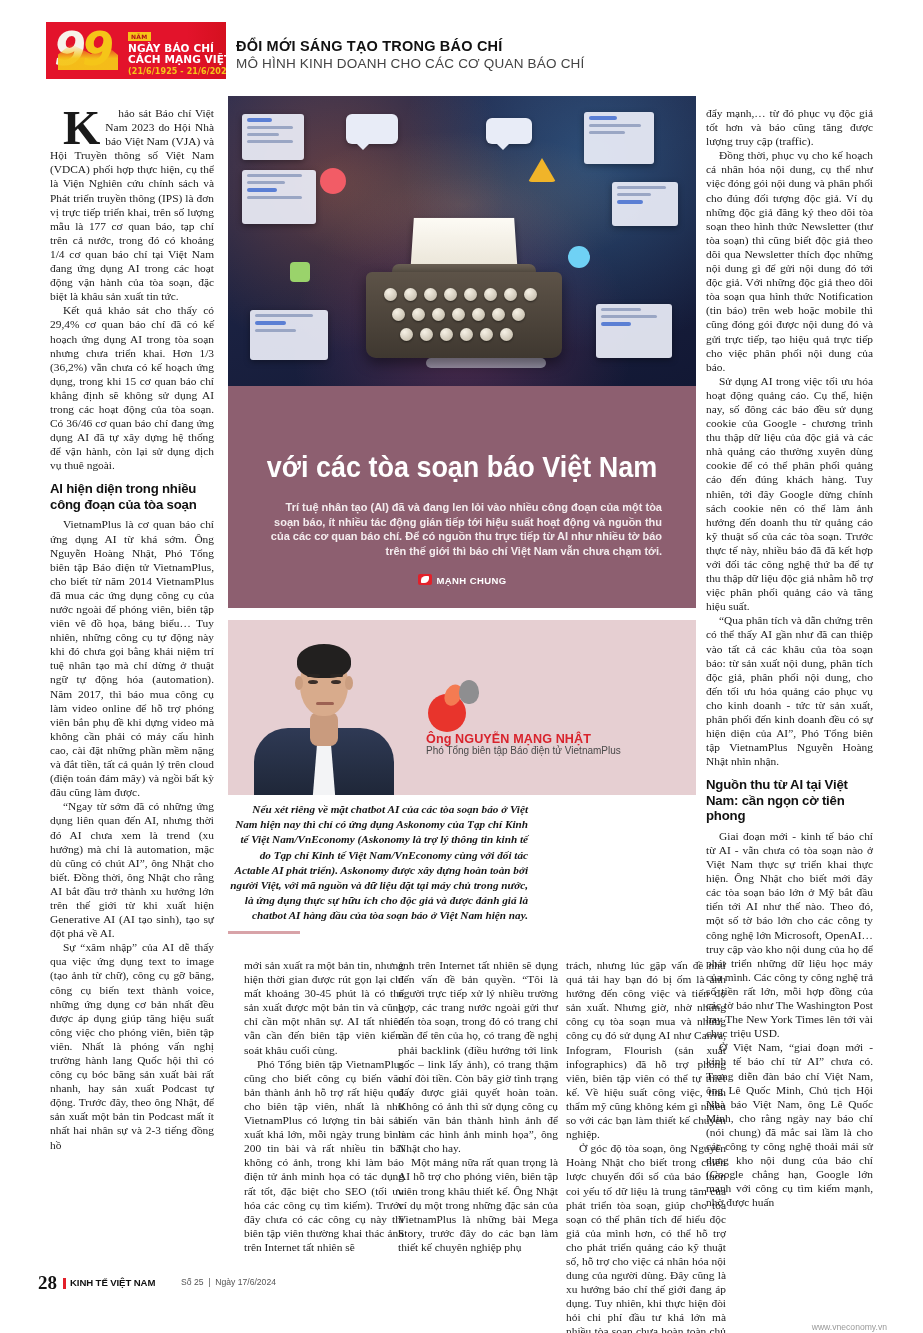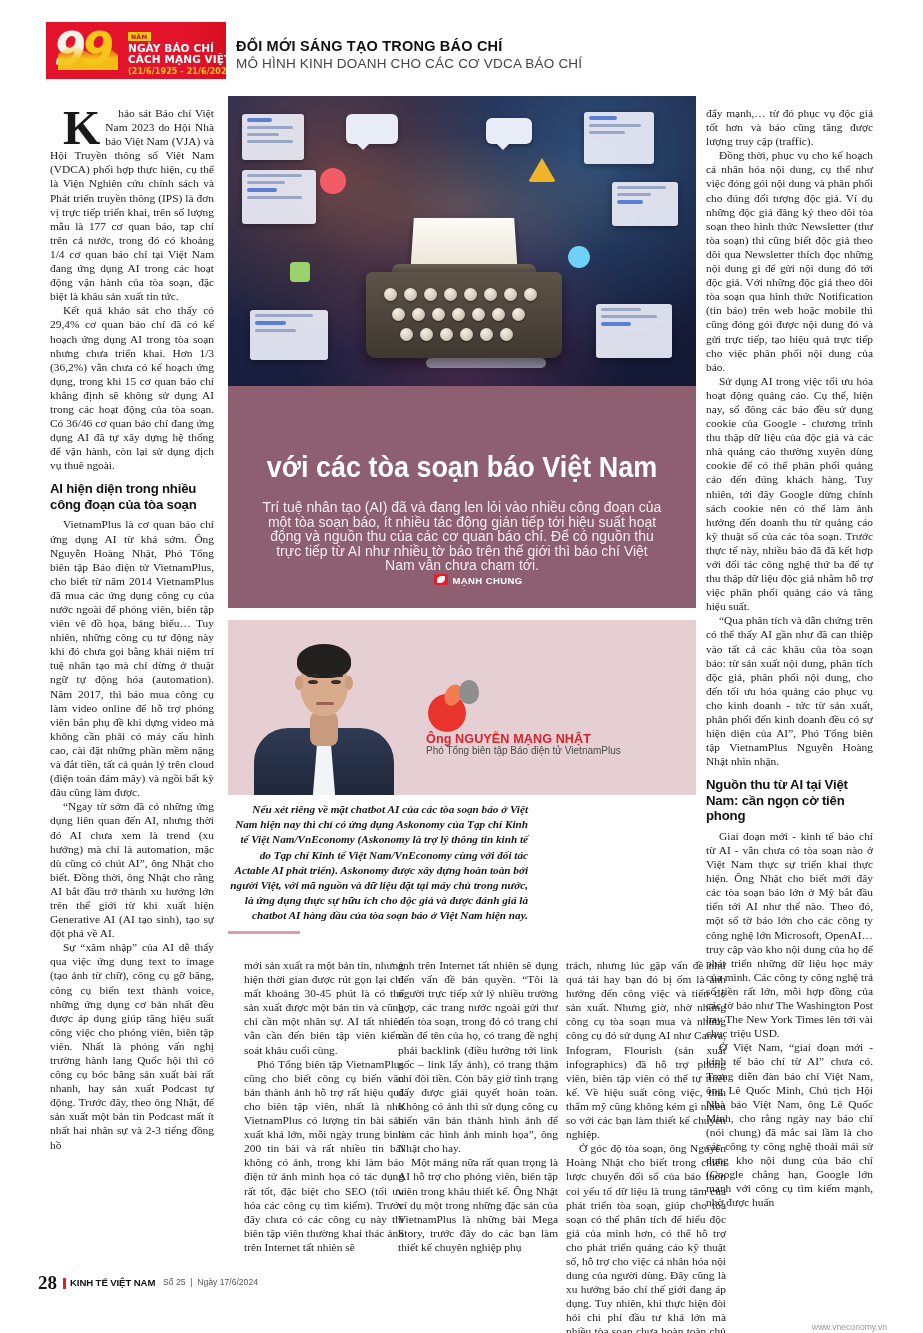--- a/index.html
+++ b/index.html
@@ -156,26 +156,26 @@
     font-family:"Liberation Serif", serif; font-weight:700;
     font-size:40px; line-height:44px; color:#fff; letter-spacing:.5px;
   }
   .hero-title-2 {
     position:absolute; left:0; top:64px; width:468px; text-align:center;
     font-family:"Liberation Sans", sans-serif; font-weight:700;
     font-size:29px; line-height:34px; color:#fff;
     transform: scaleX(.93); transform-origin: center;
   }
   .hero-deck {
-    position:absolute; left:34px; top:114px; width:400px; text-align:center;
-    font-family:"Liberation Sans", sans-serif; font-weight:400;
-    font-size:14px; line-height:14.6px; color:#f4ecee;
+    position:absolute; left:34px; top:114px; width:400px; text-align:right;
+    font-family:"Liberation Sans", sans-serif; font-weight:700;
+    font-size:11px; line-height:14.6px; color:#f4ecee;
   }
   .byline {
-    position:absolute; left:16px; top:188px; width:468px; text-align:center;
+    position:absolute; left:0; top:188px; width:468px; text-align:center;
     font-family:"Liberation Sans", sans-serif; font-weight:700;
     font-size:9.5px; letter-spacing:.4px; color:#fff;
   }
   .byline-mark {
     display:inline-block; width:14px; height:11px; background:#e2202a;
     border-radius:2px; margin-right:5px; vertical-align:-1px; position:relative;
   }
   .byline-mark::after{
     content:""; position:absolute; left:3px; top:2px; width:8px; height:7px;
     background:#fff; border-radius:60% 10% 60% 10%;
@@ -265,21 +265,21 @@
   }
   .f-tick {
     position:absolute; left:63px; top:6px; width:3px; height:11px; background:#e2202a;
   }
   .f-name {
     position:absolute; left:70px; top:5px;
     font-family:"Liberation Sans", sans-serif; font-weight:700;
     font-size:9.6px; color:#111; letter-spacing:-.1px;
   }
   .f-meta {
-    position:absolute; left:163px; top:5px;
+    position:absolute; left:181px; top:5px;
     font-family:"Liberation Sans", sans-serif; font-weight:400;
     font-size:8.6px; color:#555;
   }
   .f-url {
     position:absolute; right:36px; top:6px;
     font-family:"Liberation Sans", sans-serif; font-weight:400;
     font-size:8.6px; color:#9a9a9a;margin-top:44px;
   }
 </style>
 </head>
@@ -298,21 +298,21 @@
       <div class="anniv-text">
         <span class="nam-chip">NĂM</span>
         <div class="anniv-l1">NGÀY BÁO CHÍ</div>
         <div class="anniv-l2">CÁCH MẠNG VIỆT NAM</div>
         <div class="anniv-l3">(21/6/1925 - 21/6/2024)</div>
       </div>
     </div>
 
     <div class="hdr-titles">
       <div class="hdr-line1">ĐỔI MỚI SÁNG TẠO TRONG BÁO CHÍ</div>
-      <div class="hdr-line2">MÔ HÌNH KINH DOANH CHO CÁC CƠ VDCA BÁO CHÍ</div>
+      <div class="hdr-line2">MÔ HÌNH KINH DOANH CHO CÁC CƠ QUAN BÁO CHÍ</div>
     </div>
   </div>
 
   <div class="hero">
     <div class="hero-bg"></div>
     <div class="hero-glow"></div>
 
     <div class="ui-card" style="left:14px;top:18px;width:62px;height:46px;">
       <div class="bar a"></div>
         <div class="bar m"></div>

